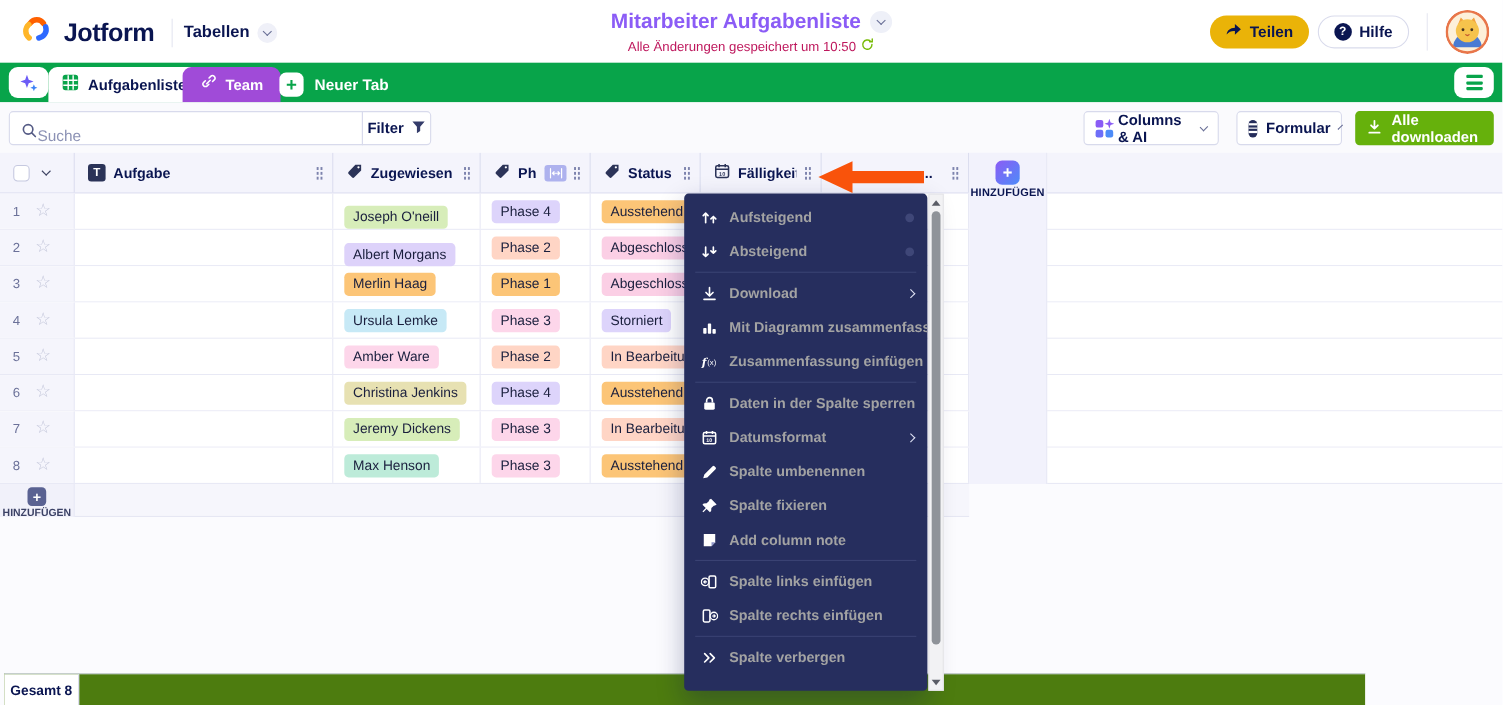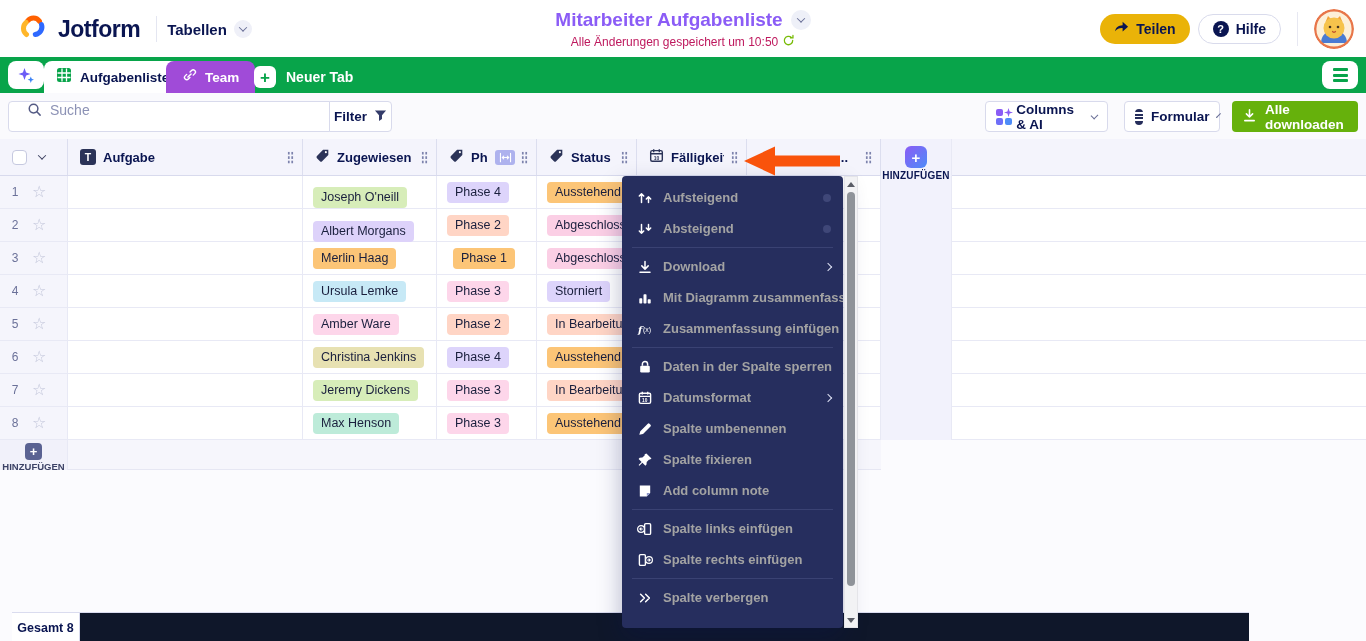--- a/index.html
+++ b/index.html
@@ -37,21 +37,21 @@
   .tab-team .lbl { font-size:13.5px; font-weight:800; color:#fff; }
   .tab-new { position:absolute; left:254px; top:4px; height:32px; display:flex; align-items:center; gap:10px; cursor:pointer; }
   .plus-box { width:22px; height:22px; border-radius:6px; background:#fff; color:#08a44a; font-size:17px; font-weight:800; display:flex; align-items:center; justify-content:center; line-height:1; }
   .tab-new .lbl { font-size:14px; font-weight:800; color:#fff; }
   .list-btn { position:absolute; right:8px; top:4px; width:36px; height:28px; background:#fff; border-radius:8px; display:flex; flex-direction:column; gap:2.5px; align-items:center; justify-content:center; cursor:pointer; }
   .list-btn i { width:15px; height:3px; border-radius:1px; background:#08a44a; }
   .kebab3 { width:4px; height:14px; background:radial-gradient(circle,#b3b7d3 1.4px,transparent 1.5px) 0 0/4px 5px; }
 
   
   .toolbar { position:absolute; left:0; top:93px; width:1366px; height:46px; background:#fafafd; }
-  .search-box { position:absolute; left:8px; top:8px; width:322px; height:31px; background:#fff; border:1px solid #d8daec; border-radius:4px 0 0 4px; display:flex; align-items:flex-start; padding:0 18px; gap:8px; }
+  .search-box { position:absolute; left:8px; top:8px; width:322px; height:31px; background:#fff; border:1px solid #d8daec; border-radius:4px 0 0 4px; display:flex; align-items:flex-end; padding:0 10px; }
   .search-box input { border:none; outline:none; flex:1; font-size:14px; font-family:inherit; color:#0a1551; background:transparent; }
   .search-box input::placeholder { color:#8c92b5; }
   .filter-btn { position:absolute; left:329px; top:8px; width:63px; height:31px; background:#fff; border:1px solid #d8daec; border-radius:0 4px 4px 0; display:flex; align-items:center; justify-content:center; gap:7px; font-size:13.5px; font-weight:600; cursor:pointer; }
   .tb-btn { position:absolute; top:8px; height:31px; background:#fff; border:1px solid #d8daec; border-radius:4px; display:flex; align-items:center; gap:8px; padding:0 10px; font-size:13.5px; font-weight:700; cursor:pointer; }
   .btn-columns { left:985px; width:123px; }
   .btn-form { left:1124px; width:96px; }
   .btn-download { left:1232px; width:126px; background:#66b10c; border:none; color:#fff; justify-content:center; gap:8px; }
   .chev-sm { width:6px; height:6px; border-right:1.6px solid #6a7097; border-bottom:1.6px solid #6a7097; transform:rotate(45deg) translate(-1px,-1px); margin-left:auto; }
   .form-ic { width:16px; height:16px; border-radius:4px; background:#252d5b; display:flex; flex-direction:column; gap:2px; align-items:center; justify-content:center; }
   .form-ic i { width:8px; height:1.6px; background:#fff; }
@@ -75,21 +75,21 @@
   .chip { display:inline-block; padding:3.5px 8px; border-radius:4px; font-size:12.5px; color:#1a1f3d; }
   .w-num{width:68px;flex:none;} .w-auf{width:235px;flex:none;} .w-zug{width:134px;flex:none;}
   .w-ph{width:100px;flex:none;} .w-st{width:100px;flex:none;} .w-fae{width:110px;flex:none;} .w-c7{width:134px;flex:none;}
   .addcol { position:absolute; left:881px; top:0; width:71px; height:301px; background:#f2f2fc; border-right:1px solid #e8e9f5; text-align:center; }
   .addcol-btn { width:22px; height:22px; margin:7px auto 2px; border-radius:6px; background:linear-gradient(135deg,#8c5cf5,#4d8cf8); color:#fff; font-size:15px; font-weight:800; display:flex; align-items:center; justify-content:center; cursor:pointer; }
   .addcol-lbl { font-size:10px; font-weight:700; color:#0a1551; letter-spacing:.2px; }
   .addrow { position:absolute; left:0; top:301px; width:881px; height:30px; background:#f6f6fc; border-bottom:1px solid #e6e7f3; }
   .addrow-left { position:absolute; left:0; top:0; width:68px; height:30px; background:#f1f1fa; border-right:1px solid #e8e9f5; text-align:center; cursor:pointer; }
   .addrow-btn { width:17px; height:17px; margin:-8px auto 1px; border-radius:4px; background:#5a6292; color:#fff; font-size:13px; font-weight:800; display:flex; align-items:center; justify-content:center; position:relative; top:0; }
   .addrow-lbl { font-size:9.5px; font-weight:700; color:#3c4266; }
-  .statusbar { position:absolute; left:12px; top:473px; width:1237px; height:29px; background:#0f172a; border-top:1px solid #dadcef; }
+  .statusbar { position:absolute; left:4px; top:473px; width:1237px; height:29px; background:#4d7c0f; border-top:1px solid #dadcef; }
   .total-cell { position:absolute; left:0; top:0; width:68px; height:29px; background:#fff; border-right:1px solid #d8daed; display:flex; align-items:center; justify-content:center; font-size:12.5px; font-weight:600; color:#0a1551; }
 
   
   .menu { position:absolute; left:622px; top:176px; width:221px; height:452px; background:#262e5e; border-radius:4px; box-shadow:0 10px 24px rgba(10,21,81,.3); overflow:hidden; padding-top:6px; z-index:20; }
   .menu-item { height:31px; display:flex; align-items:center; gap:10px; padding:0 12px 0 14px; cursor:pointer; }
   .mi-icon { width:17px; height:16px; flex:none; display:inline-flex; align-items:center; justify-content:center; }
   .mi-icon svg { display:block; }
   .mi-label { font-size:13px; font-weight:700; color:#a3a3a3; white-space:nowrap; }
   .mi-sub { margin-left:auto; width:6px; height:6px; border-right:1.6px solid #dfe2f4; border-bottom:1.6px solid #dfe2f4; transform:rotate(-45deg); }
   .mi-dot { margin-left:auto; width:8px; height:8px; border-radius:50%; background:#3f4778; }
@@ -372,21 +372,21 @@
     <div class="trow">
       <div class="td td-num w-num">
         <span class="row-num">3</span>
         <span class="star">☆</span>
       </div>
       <div class="td w-auf"></div>
       <div class="td w-zug">
             <span class="chip" style="background: rgb(252, 197, 119);">Merlin Haag</span>
           </div>
       <div class="td w-ph">
-            <span class="chip" style="background: rgb(252, 197, 119); margin-left: 6px;">Phase 1</span>
+            <span class="chip" style="background: rgb(252, 197, 119);">Phase 1</span>
           </div>
       <div class="td w-st">
             <span class="chip" style="background: rgb(251, 207, 229);">Abgeschlossen</span>
           </div>
       <div class="td w-fae"></div>
       <div class="td w-c7"></div>
     </div>
 
     <div class="trow">
       <div class="td td-num w-num">

